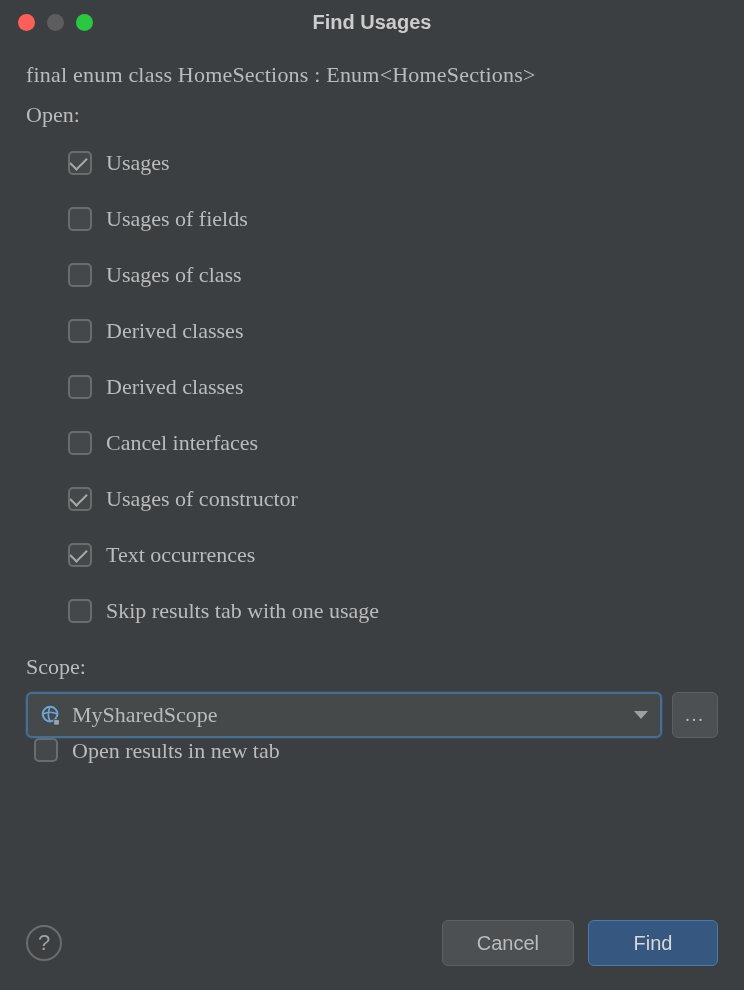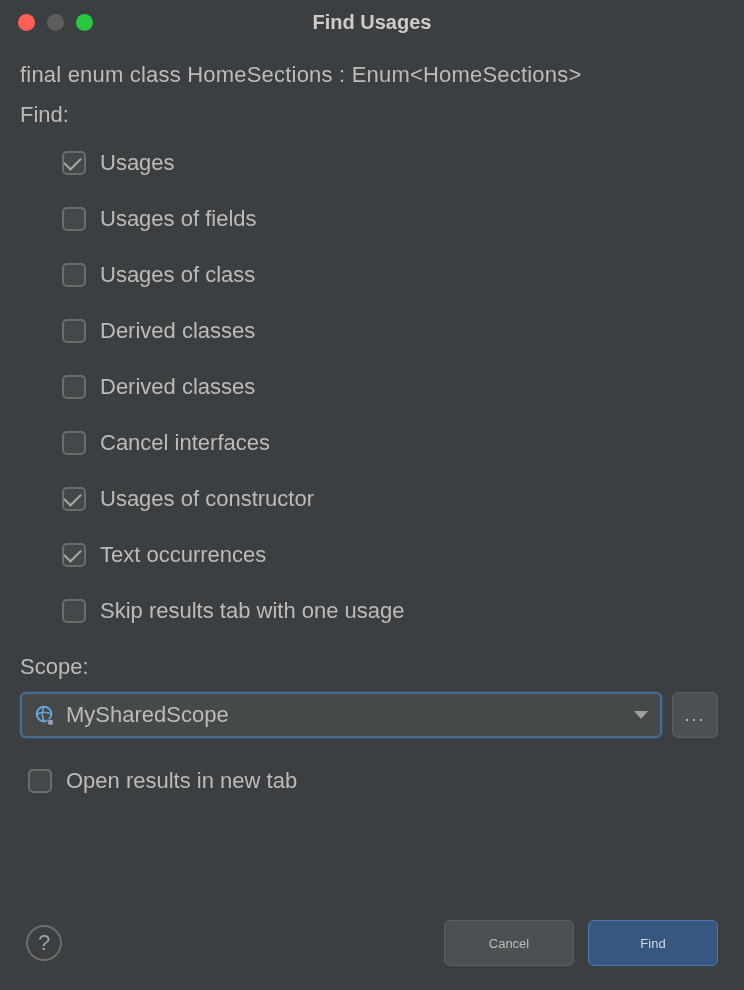--- a/index.html
+++ b/index.html
@@ -39,21 +39,22 @@
     .tl-min { background: #5d5d5d; }
     .tl-max { background: #28c840; }
     .title {
       width: 100%;
       text-align: center;
       font-size: 20px;
       font-weight: 600;
       color: #cccccc;
     }
     .content {
-      padding: 18px 26px 0 20px;
+      padding: 18px 26px 0 26px;
+      font-family: Liberation Serif, serif;
     }
     .signature {
       font-size: 22px;
       color: #bbbbbb;
       margin-bottom: 14px;
       letter-spacing: 0.2px;
     }
     .find-label {
       font-size: 22px;
       color: #bbbbbb;
@@ -148,23 +149,22 @@
       border-radius: 6px;
       display: flex;
       align-items: center;
       justify-content: center;
       font-size: 18px;
       color: #bbbbbb;
       cursor: pointer;
       letter-spacing: 2px;
     }
     .new-tab-row {
-      margin-top: 30px;
-      display: flex;
-      align-items: center;
+      display: flex;
+      align-items: flex-start;
       gap: 14px;
       padding-left: 8px;
     }
     .footer {
       position: absolute;
       bottom: 24px;
       left: 26px;
       right: 26px;
       display: flex;
       align-items: center;
@@ -183,21 +183,21 @@
       cursor: pointer;
     }
     .footer-buttons {
       display: flex;
       gap: 14px;
     }
     .btn {
       height: 46px;
       padding: 0 34px;
       border-radius: 6px;
-      font-size: 13px;
+      font-size: 20px;
       display: flex;
       align-items: center;
       justify-content: center;
       cursor: pointer;
       min-width: 130px;
     }
     .btn-cancel {
       background: #4c5052;
       border: 1.5px solid #5e6060;
       color: #bbbbbb;
@@ -215,21 +215,21 @@
   <div class="traffic-lights">
     <div class="traffic-light tl-close"></div>
     <div class="traffic-light tl-min"></div>
     <div class="traffic-light tl-max"></div>
   </div>
   <div class="title">Find Usages</div>
 </div>
 
 <div class="content">
   <div class="signature">final enum class HomeSections : Enum&lt;HomeSections&gt;</div>
-  <div class="find-label">Find:</div>
+  <div class="find-label">Open:</div>
 
   <div class="checkbox-list">
     <div class="checkbox-row">
       <div class="checkbox checked"></div>
       <div class="checkbox-label">Usages</div>
     </div>
     <div class="checkbox-row">
       <div class="checkbox"></div>
       <div class="checkbox-label">Usages of fields</div>
     </div>

